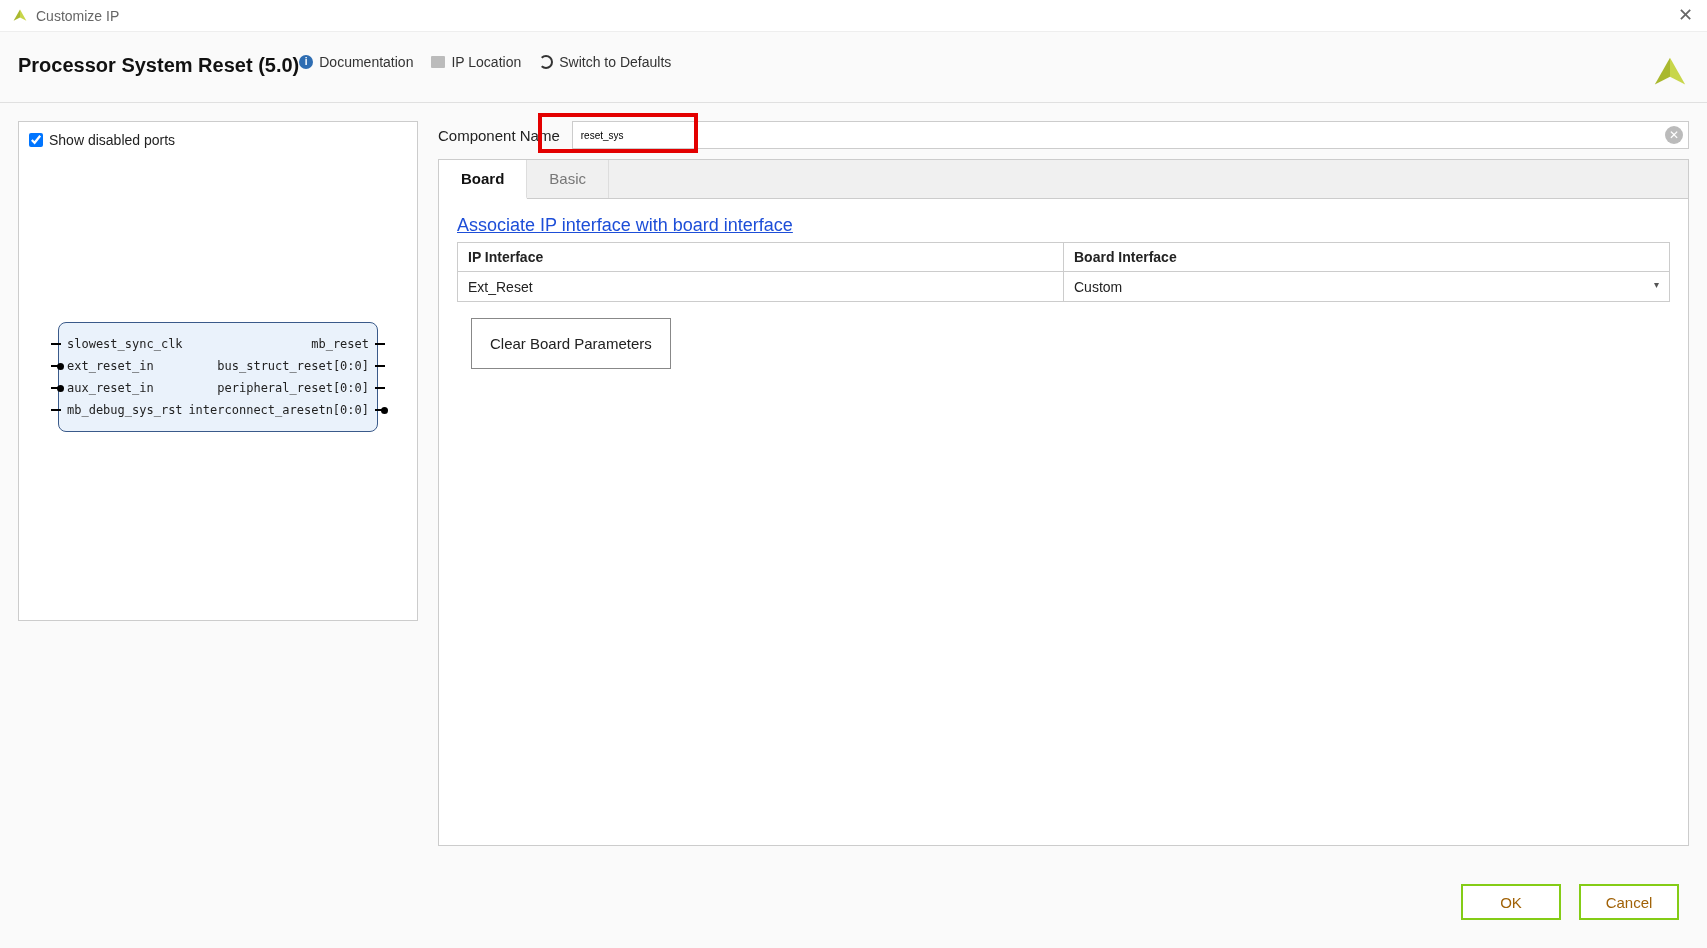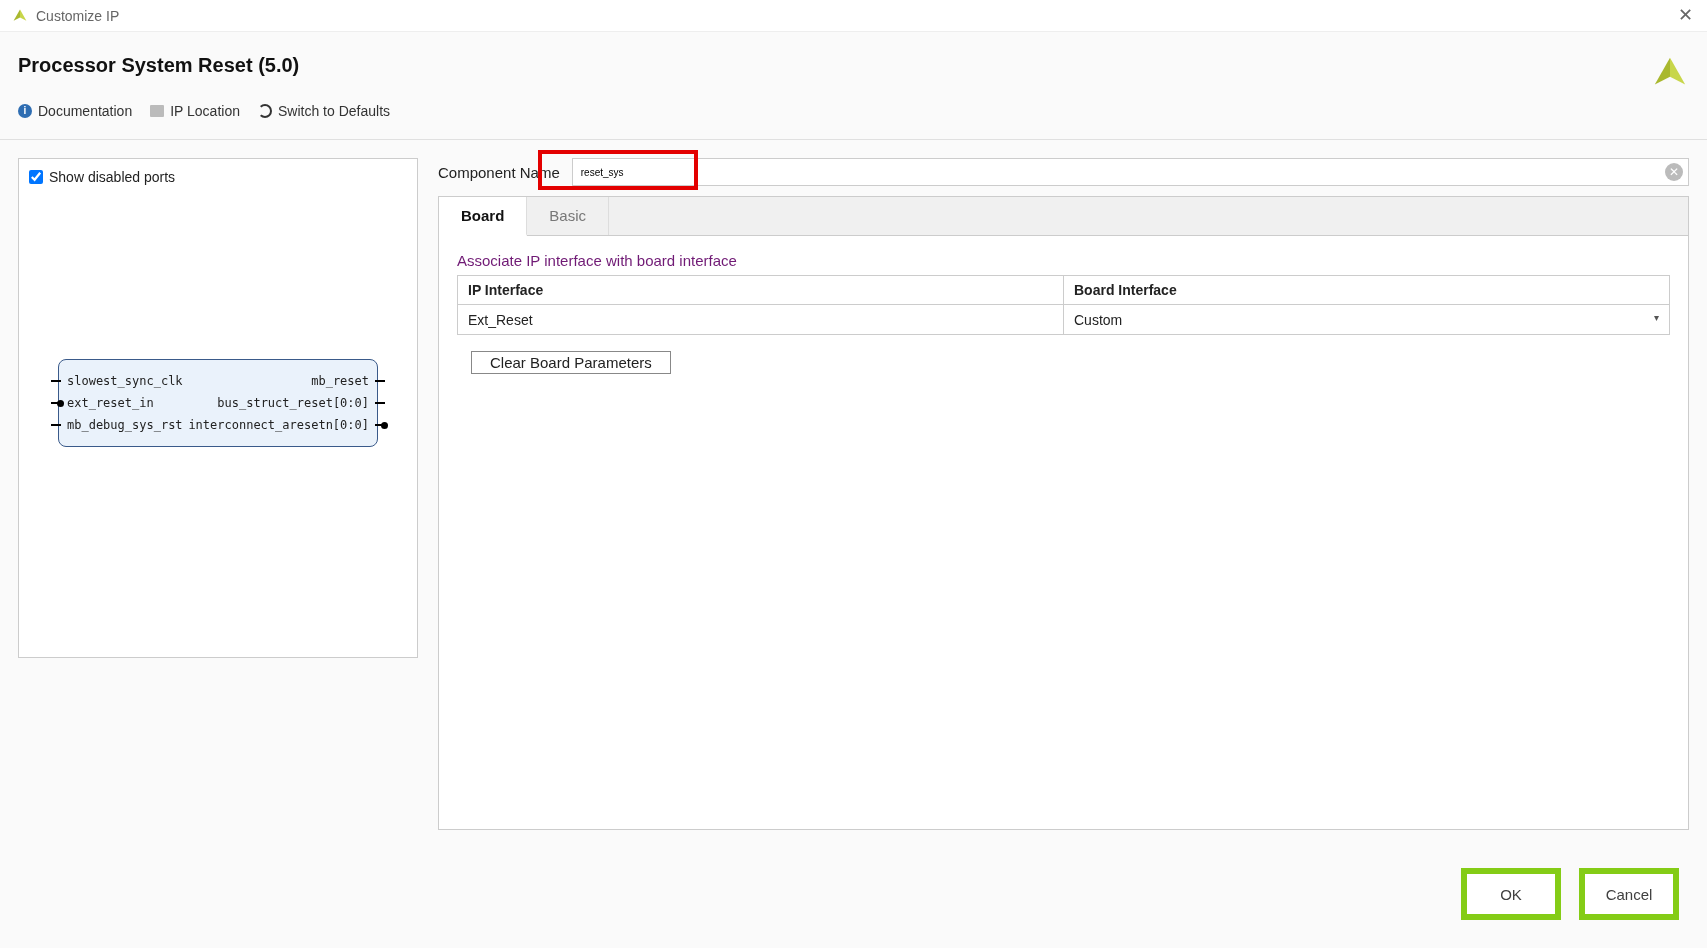--- a/index.html
+++ b/index.html
@@ -2,21 +2,21 @@
 <html><head>
 <meta charset="utf-8">
 <style>
   * { box-sizing: border-box; margin: 0; padding: 0; }
   html, body { width: 100%; height: 100%; font-family: Arial, Helvetica, sans-serif; font-size: 14px; color: #222; background: #fdfdfd; }
   .window { width: 1707px; height: 948px; background: #fff; display: flex; flex-direction: column; }
   .titlebar { height: 32px; display: flex; align-items: center; padding: 0 12px; color: #666; font-size: 14px; border-bottom: 1px solid #eee; position: relative; }
   .titlebar .logo { margin-right: 8px; display: flex; align-items: center; }
   .titlebar .close { position: absolute; right: 14px; top: 6px; font-size: 18px; color: #666; cursor: default; line-height: 18px; }
   .header { padding: 22px 18px 10px 18px; display: flex; align-items: flex-start; justify-content: space-between; background: #fafafa; border-bottom: 1px solid #e0e0e0;}
-  .header-left { display: flex; flex-direction: column; gap: 26px; }
+  .header-left { display: flex; flex-direction: row; }
   .page-title { font-size: 20px; font-weight: bold; color: #111; }
   .toolbar-links { display: flex; gap: 18px; align-items: center; font-size: 14px; color: #333; padding-bottom: 10px;}
   .toolbar-links .tl { display: flex; align-items: center; gap: 6px; cursor: pointer; }
   .icn-info { display:inline-block; width:14px; height:14px; border-radius:50%; background:#2e6db2; color:#fff; font-size:10px; line-height:14px; text-align:center; font-weight:bold; }
   .icn-folder { display:inline-block; width:14px; height:12px; background:#bbb; border-radius:1px; position:relative; }
   .icn-refresh { display:inline-block; width:14px; height:14px; border:2px solid #333; border-radius:50%; border-left-color:transparent; position:relative; }
   .logo-big { width:38px; height:38px; }
   .body { flex:1; display:flex; gap:20px; padding:18px; background:#fafafa; }
   .preview-panel { width:400px; height:500px; border:1px solid #ccc; background:#fff; padding:10px; position:relative; }
   .show-ports { display:flex; align-items:center; gap:6px; font-size:14px; color:#222; }
@@ -32,29 +32,29 @@
   .comp-label { font-size:15px; color:#222; }
   .comp-input-wrap { flex:1; position:relative; display:flex; align-items:center; }
   .comp-input { flex:1; height:28px; border:1px solid #ccc; padding:0 28px 0 8px; font-size:10px; background:#fff; }
   .clear-x { position:absolute; right:6px; top:50%; transform:translateY(-50%); width:18px; height:18px; border-radius:50%; background:#bbb; color:#fff; font-size:12px; line-height:18px; text-align:center; cursor:pointer; }
   .highlight-box { position:absolute; border:4px solid #e30000; pointer-events:none; }
   .tab-area { flex:1; border:1px solid #ccc; background:#fff; display:flex; flex-direction:column; }
   .tabs { display:flex; border-bottom:1px solid #ccc; background:#f0f0f0; }
   .tab { padding:10px 22px; font-size:15px; color:#777; cursor:pointer; border-right:1px solid #ddd; background:#f0f0f0; }
   .tab.active { background:#fff; color:#111; font-weight:bold; border-bottom:2px solid #fff; margin-bottom:-1px; }
   .tab-body { padding:16px 18px; flex:1; }
-  .assoc-label { font-size:15px; color:#701a75; margin-bottom:6px; }
+  .assoc-label { font-size:18px; color:#1d4ed8; margin-bottom:6px;text-decoration:underline; }
   table.iface { width:100%; border-collapse:collapse; font-size:14px; }
   table.iface th { text-align:left; padding:6px 10px; border:1px solid #ccc; font-weight:bold; background:#fff; }
   table.iface td { padding:4px 10px; border:1px solid #ccc; background:#fff; height:30px; }
   .dropdown { display:flex; justify-content:space-between; cursor:pointer; }
   .dropdown .caret { font-size:10px; color:#555; }
-  .clear-btn { margin-top:16px; margin-left:14px; padding:2px 18px; font-size:15px; color:#222; background:#fff; border:1px solid #888; cursor:pointer; }
+  .clear-btn { margin-top:16px; margin-left:14px; padding:16px 18px; font-size:15px; color:#222; background:#fff; border:1px solid #888; cursor:pointer; }
   .footer { display:flex; justify-content:flex-end; gap:18px; padding:20px 28px 28px 0; background:#fafafa; }
-  .footer button { width:100px; height:52px; font-size:15px; color:#404040; background:#fff; border:6px solid #84cc16; cursor:pointer; }
+  .footer button { width:100px; height:36px; font-size:15px; color:#a16207; background:#fff; border:2px solid #84cc16; cursor:pointer; }
   svg.vlogo path.p1 { fill:#c8d64a; }
   svg.vlogo path.p2 { fill:#a9b82e; }
 </style>
 </head>
 <body>
 
 <div class="window">
 
   <div class="titlebar">
     <span class="logo">
@@ -107,20 +107,26 @@
           <span>mb_reset</span>
           <span class="pin-out"></span>
         </div>
         <div class="ipblock-row">
           <span class="pin-in dot"></span>
           <span>ext_reset_in</span>
           <span>bus_struct_reset[0:0]</span>
           <span class="pin-out"></span>
         </div>
         <div class="ipblock-row">
+          <span class="pin-in dot"></span>
+          <span>aux_reset_in</span>
+          <span>peripheral_reset[0:0]</span>
+          <span class="pin-out"></span>
+        </div>
+        <div class="ipblock-row">
           <span class="pin-in"></span>
           <span>mb_debug_sys_rst</span>
           <span>interconnect_aresetn[0:0]</span>
           <span class="pin-out dot"></span>
         </div>
       </div>
     </div>
 
     <div class="right-panel">
       <div class="comp-row" style="position:relative;">

